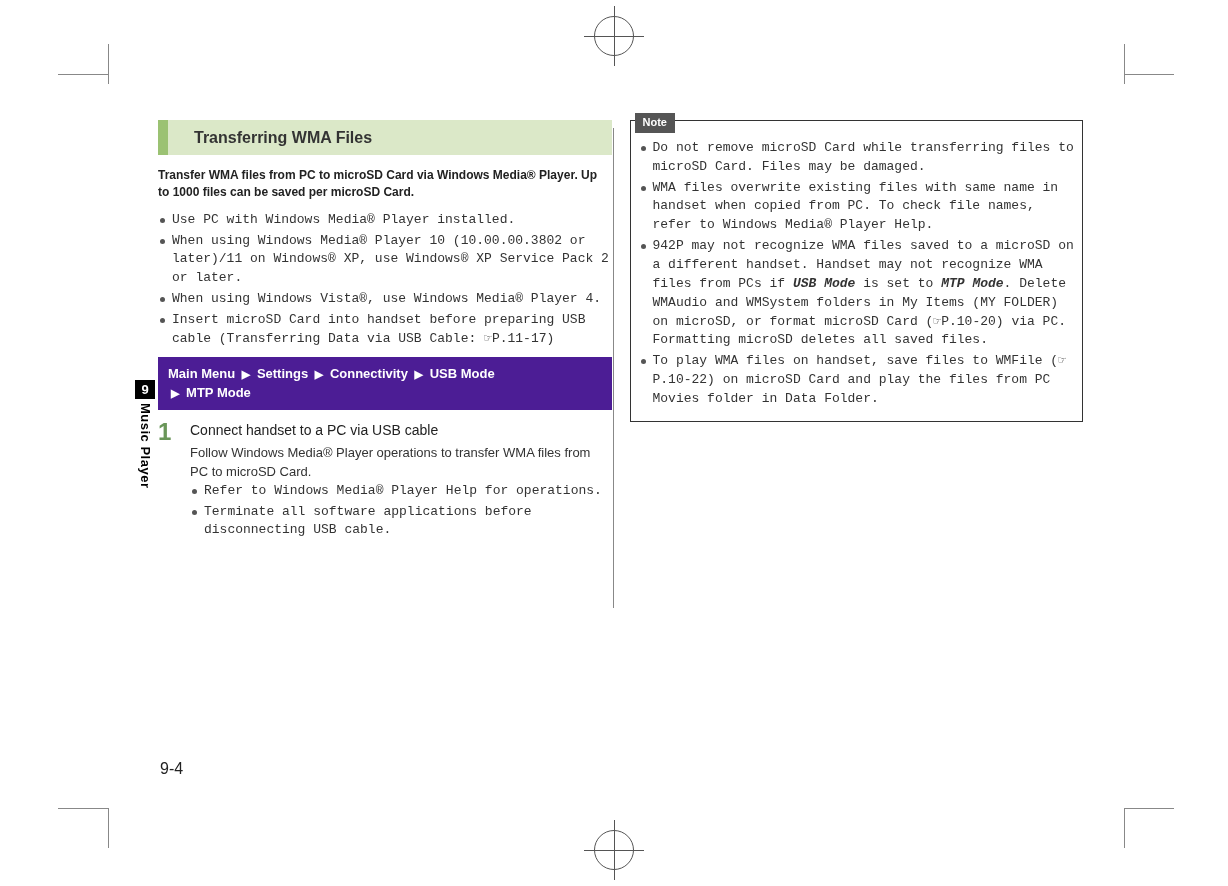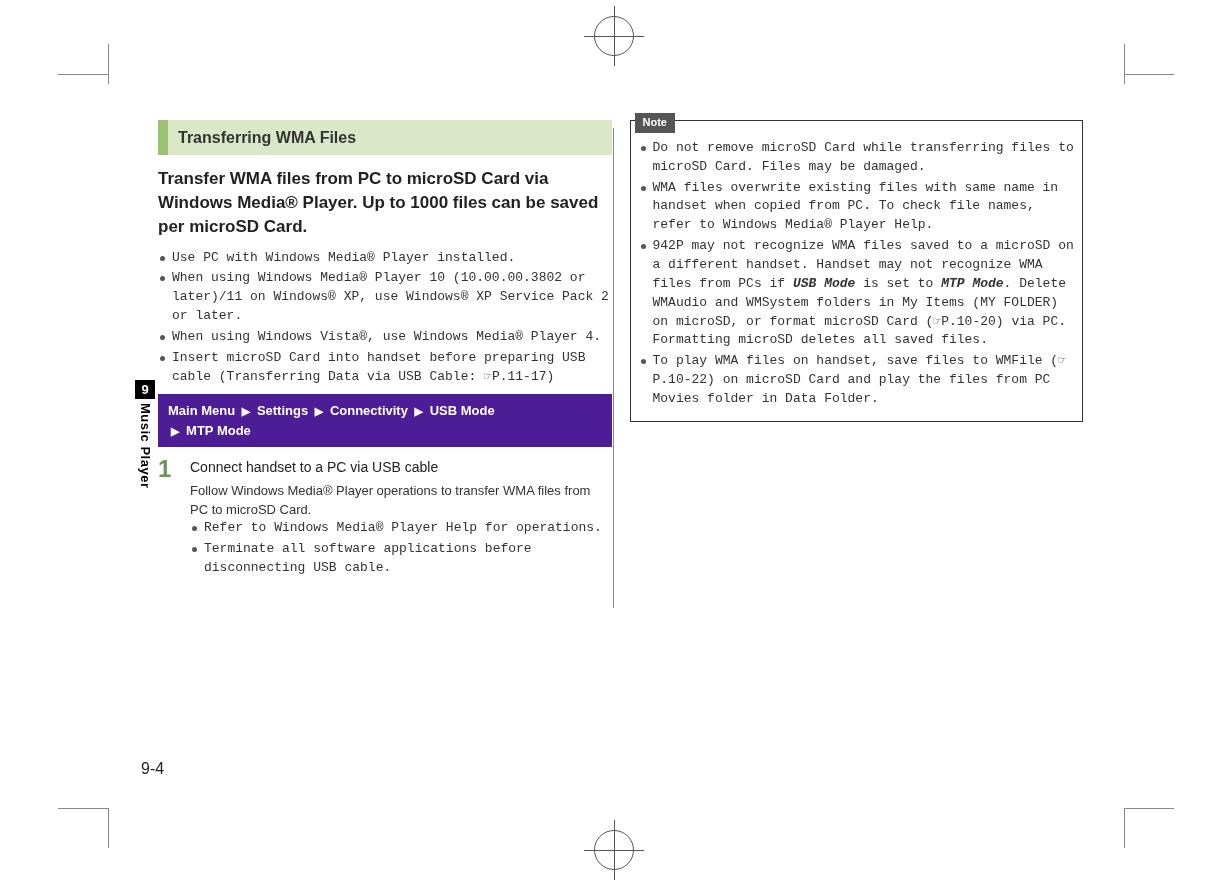--- a/index.html
+++ b/index.html
@@ -40,29 +40,29 @@
   }
   .col {
     flex: 1;
     font-size: 13px;
     line-height: 1.45;
     color: #333;
   }
   .section-header {
     background: #dbe8c8;
     border-left: 10px solid #9bc273;
-    padding: 6px 10px;
+    padding: 6px 26px;
     font-weight: bold;
     font-size: 16px;
     color: #333;
     margin-bottom: 12px;
   }
   .intro {
     font-weight: bold;
-    font-size: 17px;
+    font-size: 12px;
     margin-bottom: 10px;
     color: #222;
     line-height: 1.4;
   }
   ul.bullets { list-style: none; padding-left: 0; }
   ul.bullets > li {
     position: relative;
     padding-left: 14px;
     margin-bottom: 2px;
     font-family: Liberation Mono, monospace;
@@ -136,21 +136,21 @@
   }
   .side-label {
     writing-mode: vertical-rl;
     font-weight: bold;
     font-size: 13px;
     margin-top: 4px;
     letter-spacing: 0.5px;
   }
   .page-num {
     position: absolute;
-    left: 141px;
+    left: 160px;
     top: 760px;
     font-size: 16px;
     color: #222;
   }
   .vdiv {
     position: absolute;
     left: 613px;
     top: 128px;
     width: 1px;
     height: 480px;

